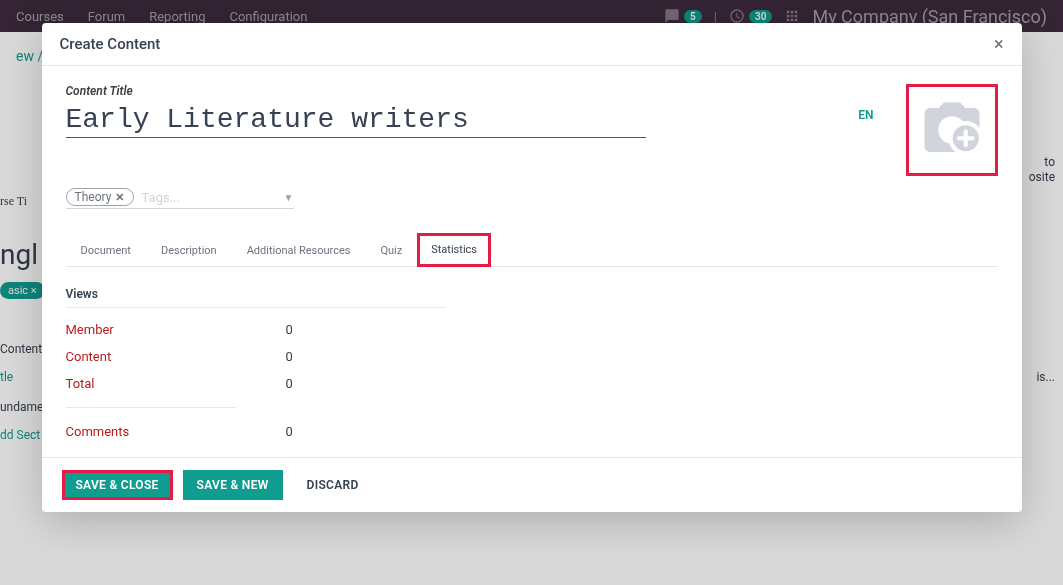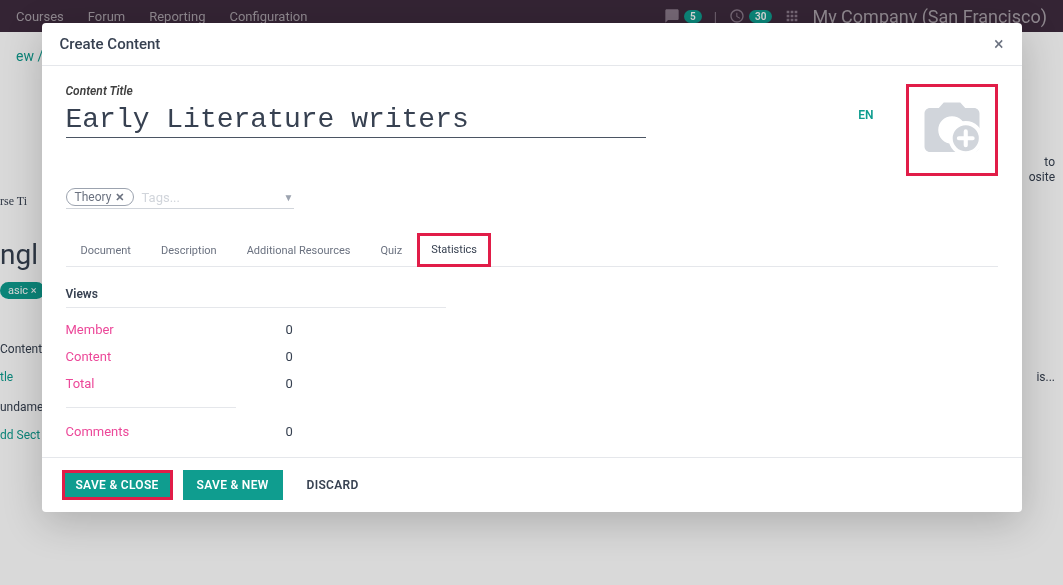--- a/index.html
+++ b/index.html
@@ -237,21 +237,21 @@
       padding-bottom: 6px;
       margin-bottom: 8px;
     }
     .stats-row {
       display: flex;
       padding: 6px 0;
       font-size: 13px;
     }
     .stats-label {
       width: 220px;
-      color: #ec4899;
+      color: #b91c1c;
     }
     .stats-value {
       color: #374151;
     }
     .stats-divider {
       border-top: 1px solid #e5e7eb;
       margin: 10px 0;
       width: 170px;
     }
 

